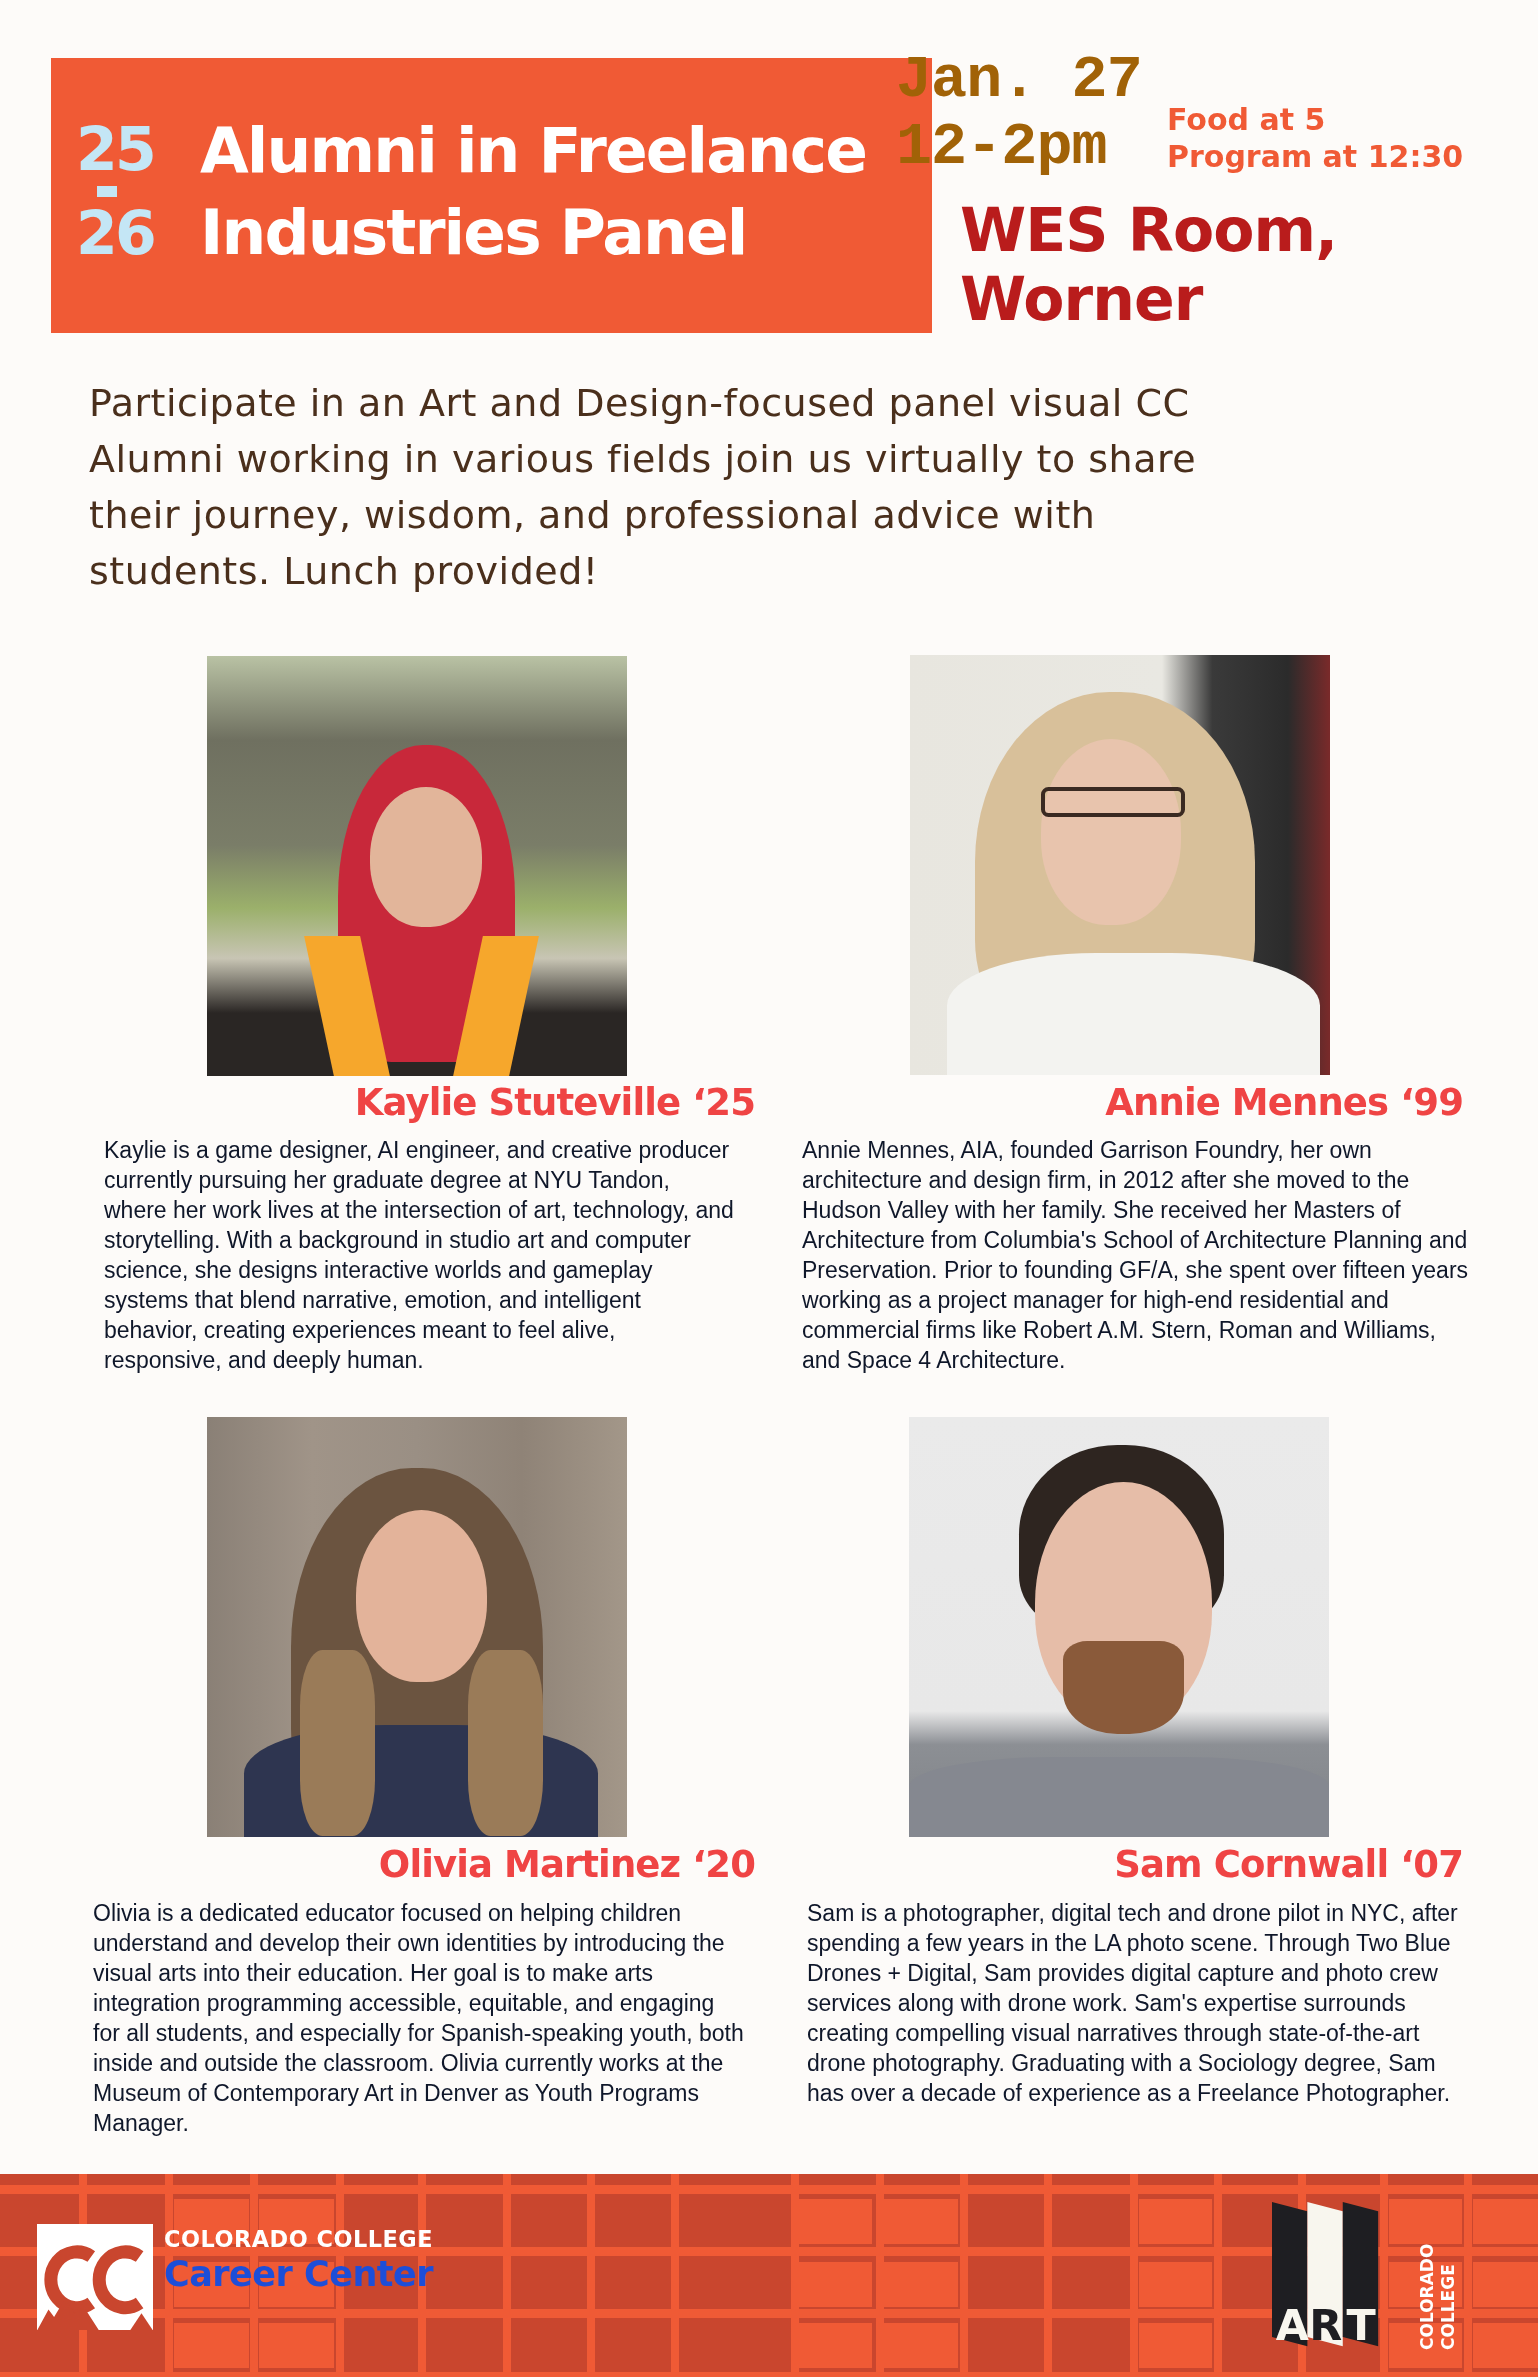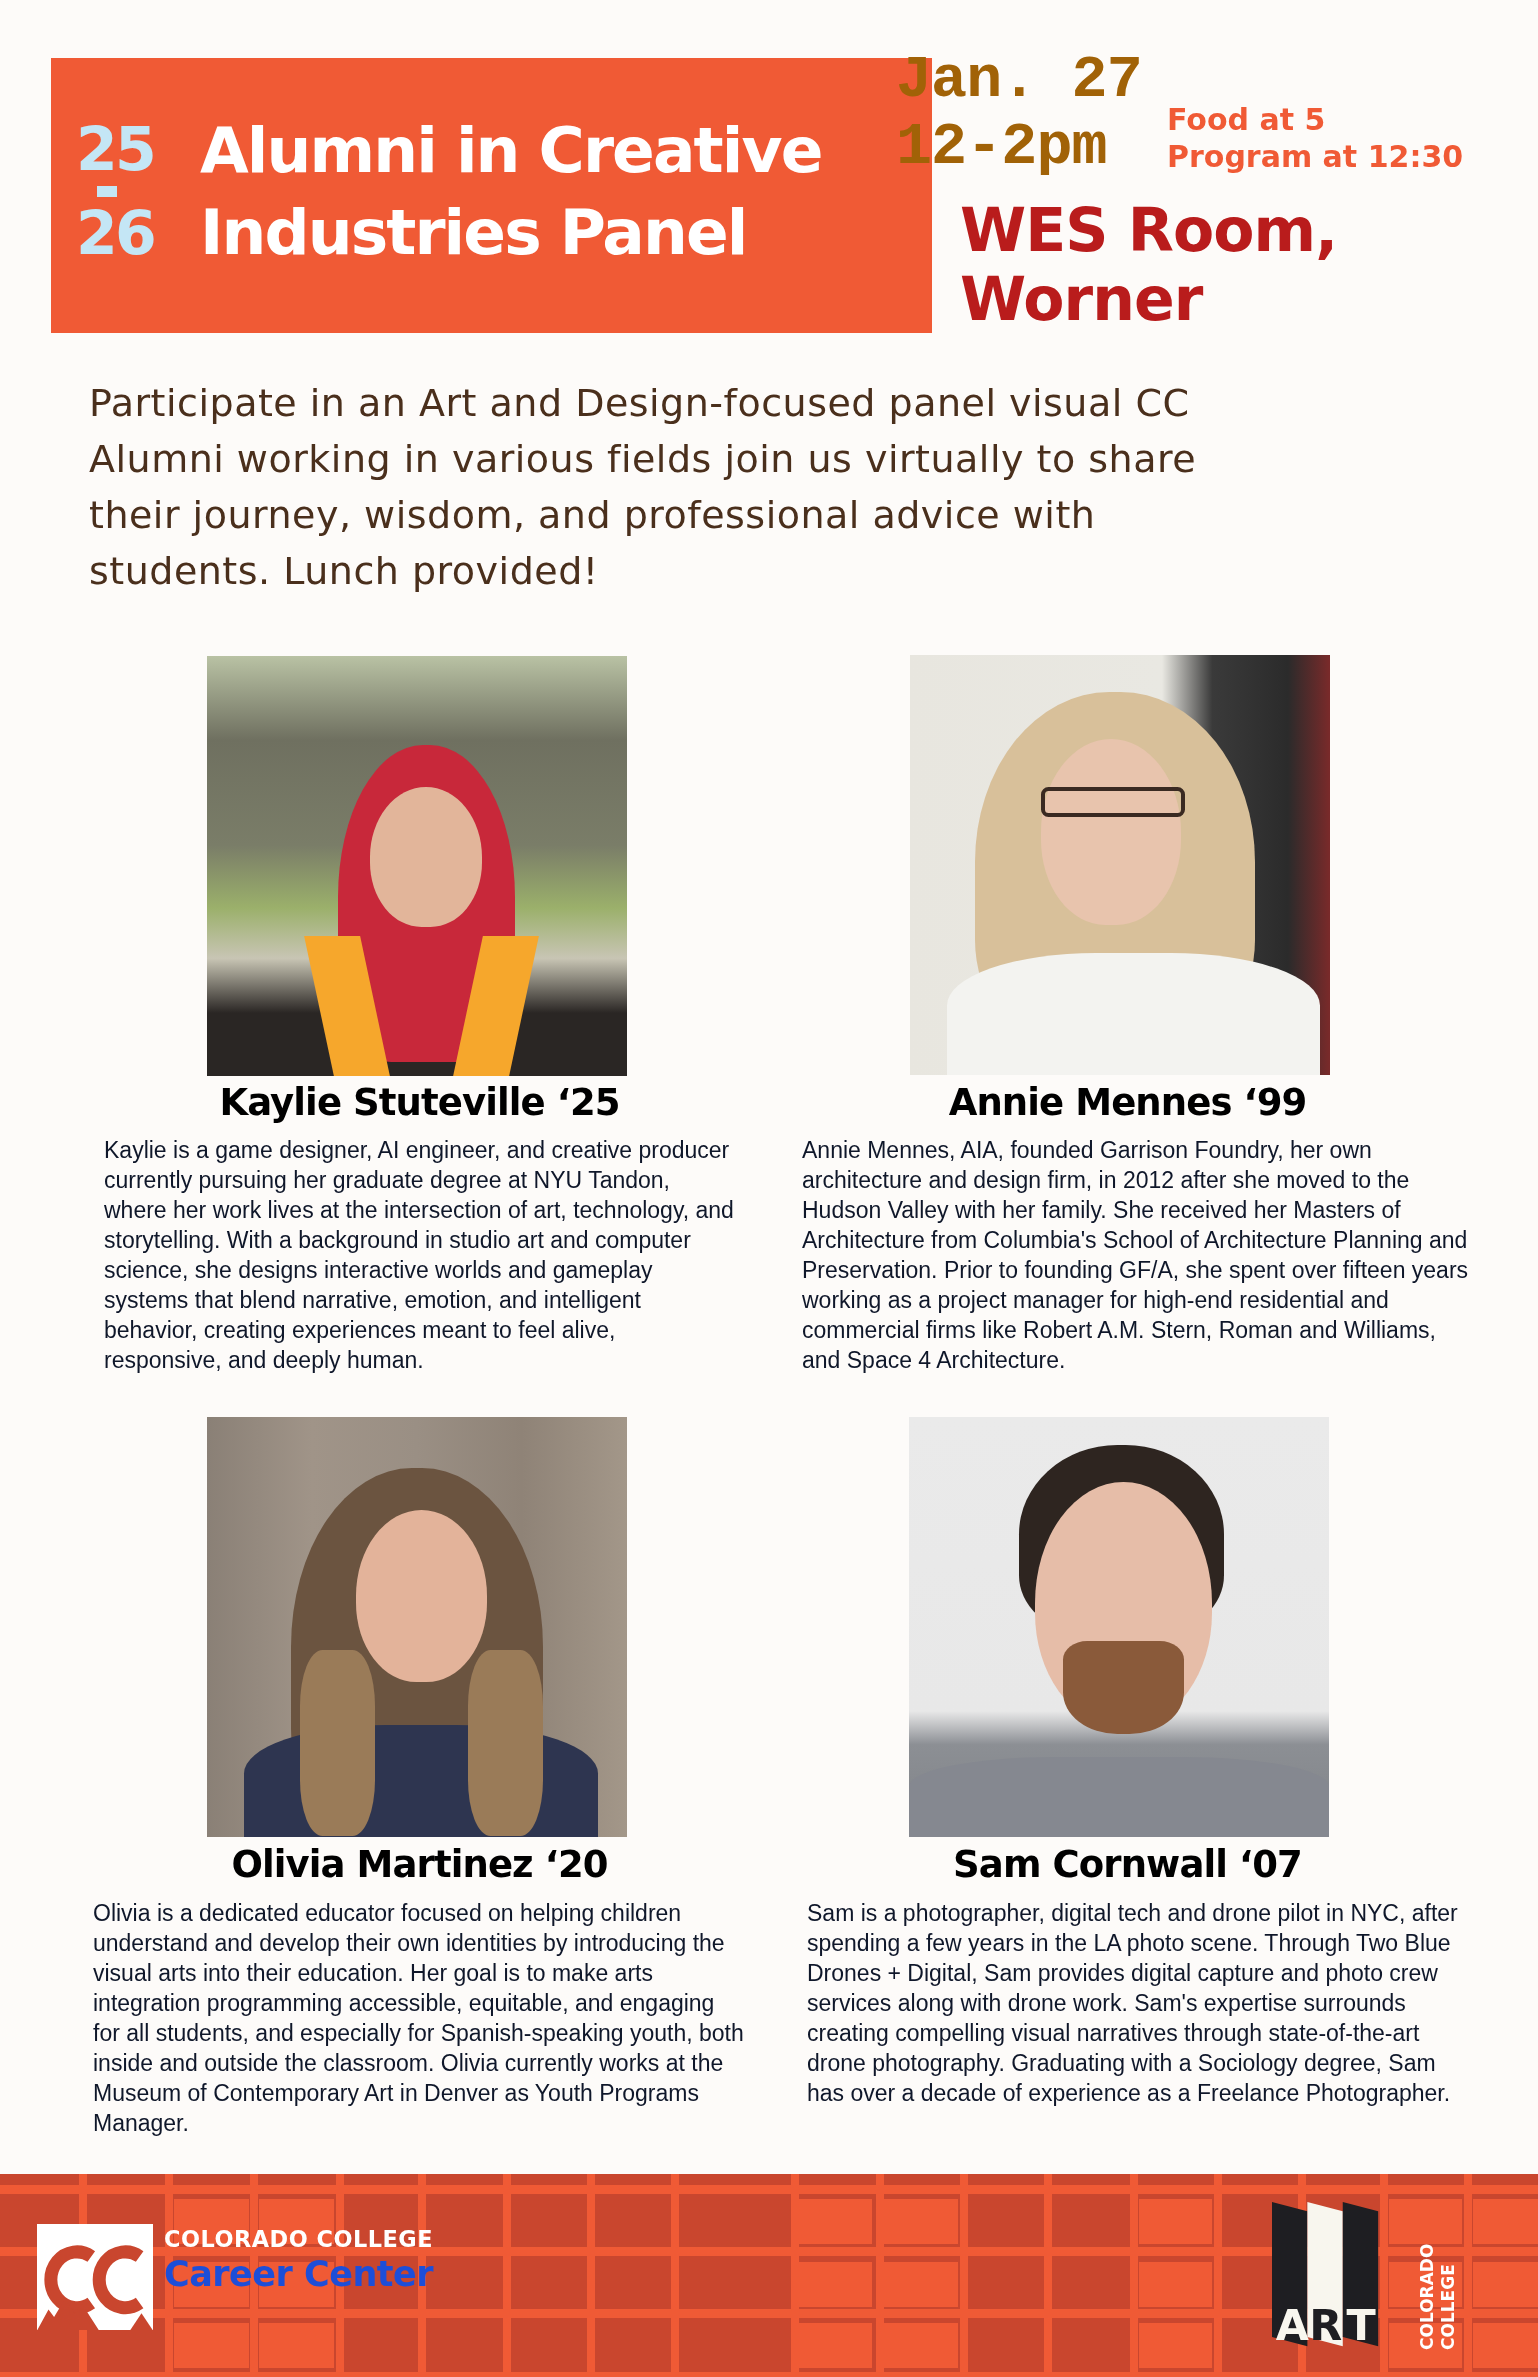--- a/index.html
+++ b/index.html
@@ -44,23 +44,23 @@
 
   .intro {
     position: absolute; left: 89px; top: 375px; width: 1342px;
     font-family: "DejaVu Sans", sans-serif; font-size: 38px; line-height: 56px;
     color: #4a2f1c; letter-spacing: 0.5px;
   }
   .photo {
     position: absolute; width: 420px; height: 420px; overflow: hidden;
   }
   .pname {
-    position: absolute; width: 671px; text-align: center;
+    position: absolute; width: 671px; text-align: right;
     font-family: "DejaVu Sans", sans-serif; font-weight: bold; font-size: 37px;
-    color: #000000; letter-spacing: -0.9px;
+    color: #ef4444; letter-spacing: -0.9px;
   }
   .bio {
     position: absolute; width: 671px;
     font-family: "Liberation Sans", sans-serif; font-size: 23px; line-height: 30px;
     color: #0f172a;
   }
 
   
   .ph-kaylie { background: linear-gradient(180deg,#b9c2a4 0%,#6f7060 20%,#7a7d68 45%,#9bb06b 60%,#c8c5b4 72%,#2a2624 85%,#2a2624 100%); }
   .ph-annie  { background: linear-gradient(90deg,#e8e6df 0%,#e9e8e2 60%,#3a3a3a 72%,#2b2b2b 90%,#7a2a2a 100%); }
@@ -98,21 +98,21 @@
 </head>
 <body>
 
 <div class="header-box"></div>
 <div class="year-badge">
   <span class="y1">25</span>
   <span class="dash"></span>
   <span class="y2">26</span>
 </div>
 <div class="title">
-  <div>Alumni in Creative</div>
+  <div>Alumni in Freelance</div>
   <div>Industries Panel</div>
 </div>
 
 <div class="when">
   <div class="date">Jan. 27</div>
   <div class="time">12-2pm</div>
 </div>
 <div class="when-notes">
   <div>Food at 5</div>
   <div>Program at 12:30</div>

